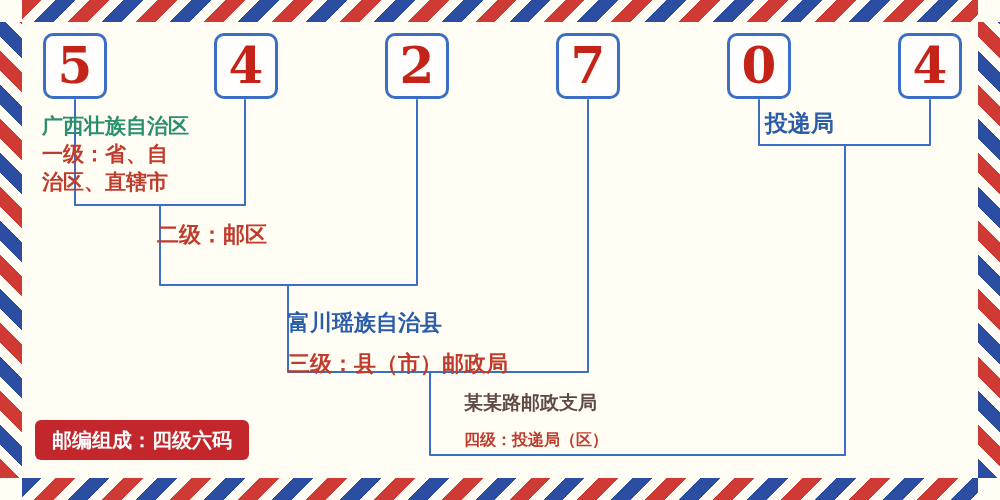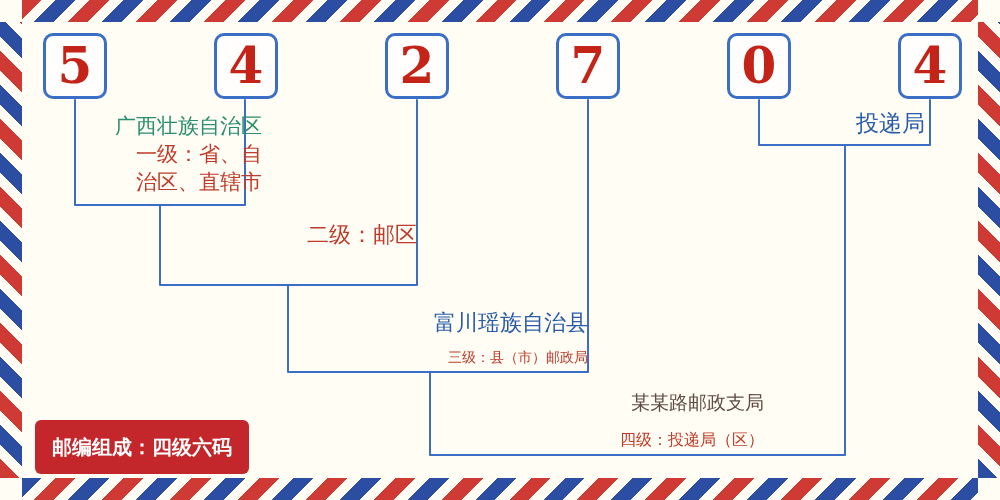--- a/index.html
+++ b/index.html
@@ -39,44 +39,44 @@
   .digit-box{
     position:absolute;top:33px;width:64px;height:66px;
     background:#fffefc;border:3px solid var(--box_border_blue);border-radius:10px;
     display:flex;align-items:center;justify-content:center;
   }
   .digit{
     font-family:"DejaVu Serif","Liberation Serif",serif;
     font-weight:bold;font-size:50px;line-height:1;color:var(--digit_red);
   }
 
-  .anno{position:absolute;text-align:right;font-weight:normal;}
+  .anno{position:absolute;text-align:left;font-weight:bold;}
   .anno .name{display:block;}
   .teal{color:var(--teal_text);}
   .blue{color:var(--blue_text);}
   .red{color:var(--red_text);}
   .dark{color:var(--dark_text);}
 
   .anno-level1{left:42px;top:112px;width:220px;font-size:21px;line-height:28px;}
   .anno-level2{left:157px;top:220px;width:260px;}
   .anno-level2 .name{font-size:22px;margin-bottom:13px;}
   .anno-level2 .desc{font-size:22px;}
-  .anno-level3{left:288px;top:308px;width:300px;padding-left:16px;}
+  .anno-level3{left:288px;top:308px;width:300px;}
   .anno-level3 .name{font-size:22px;margin-bottom:11px;}
-  .anno-level3 .desc{font-size:14px;}
+  .anno-level3 .desc{font-size:22px;}
   .anno-level4{left:464px;top:390px;width:300px;}
   .anno-level4 .name{font-size:19px;margin-bottom:14px;}
   .anno-level4 .desc{font-size:16px;}
   .anno-delivery{left:765px;top:108px;width:160px;font-size:23px;}
 
   .badge{
     position:absolute;left:35px;top:420px;
     background:var(--badge_bg);color:var(--badge_text);
     font-weight:bold;font-size:20px;line-height:1;
-    padding:17px 17px;border-radius:6px;
+    padding:10px 17px;border-radius:6px;
   }
 </style>
 </head>
 <body>
 
 <div class="band band-top"></div>
 <div class="band band-bottom"></div>
 <div class="band band-left"></div>
 <div class="band band-right"></div>
 

